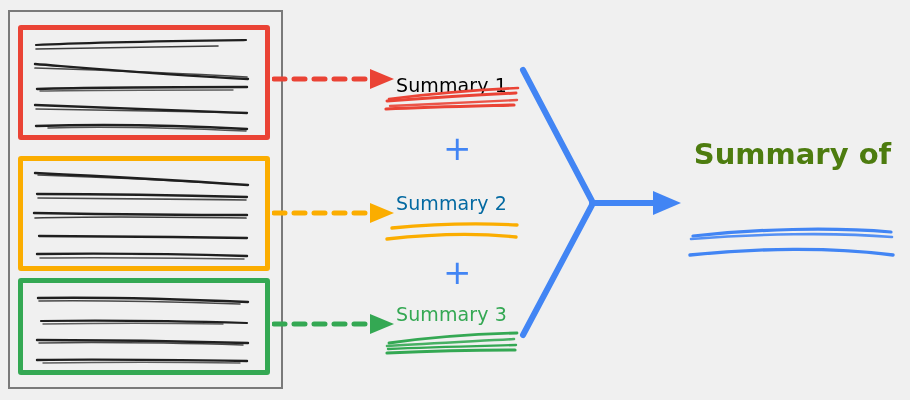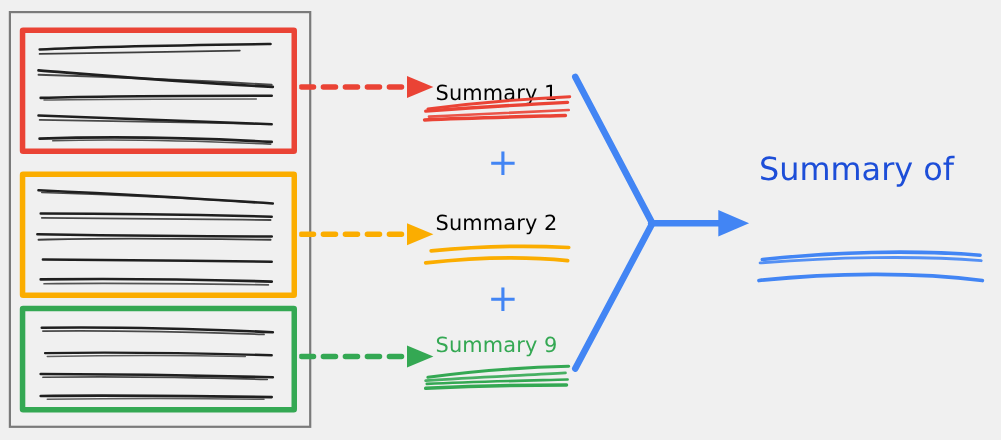--- a/index.html
+++ b/index.html
@@ -28,42 +28,43 @@
 
   
   .summary-label{
     font-family:"DejaVu Sans", sans-serif;
     font-size:19px;
     font-weight:400;
     letter-spacing:0.1px;
     white-space:nowrap;
   }
   #summary-1-label{left:396px;top:58px;color:#000000;margin-top:16px;}
-  #summary-2-label{left:396px;top:192px;color:#000000;}
+  #summary-2-label{left:396px;top:192px;color:#0369a1;}
   #summary-3-label{left:396px;top:303px;color:#34a853;}
 
   
   .plus-sign{
     color:#4285f4;
     font-size:34px;
     font-weight:400;
     line-height:1;
     font-family:"DejaVu Sans", sans-serif;
   }
   #plus-1{left:443px;top:131px;}
   #plus-2{left:443px;top:255px;}
 
   
   #final-title{
     left:690px;top:135px;width:205px;
-    color:#1d4ed8;
+    color:#4d7c0f;
     font-size:29px;
     line-height:38px;
+    text-align:center;
     font-family:"DejaVu Sans", sans-serif;
-    font-weight:400;
+    font-weight:700;
   }
   #final-title .line{display:block;white-space:nowrap;}
 
   svg{display:block;}
 </style>
 </head>
 <body>
 
 <div id="stage">
 
@@ -140,21 +141,21 @@
   </svg>
 
   <div class="abs summary-label" id="summary-2-label">Summary 2</div>
   <svg class="abs" style="left:384px;top:218px;" width="140" height="28">
     <g stroke="#fbad00" fill="none" stroke-linecap="round">
       <path d="M8 10 C 50 6, 95 5, 133 7" stroke-width="3.4"></path>
       <path d="M3 21 C 48 16, 95 15, 132 19" stroke-width="3.4"></path>
     </g>
   </svg>
 
-  <div class="abs summary-label" id="summary-3-label">Summary 9</div>
+  <div class="abs summary-label" id="summary-3-label">Summary 3</div>
   <svg class="abs" style="left:384px;top:329px;" width="140" height="28">
     <g stroke="#34a853" fill="none" stroke-linecap="round">
       <path d="M5 14 C 48 8, 92 5, 133 4" stroke-width="2.8"></path>
       <path d="M3 17 C 48 14, 95 12, 130 10" stroke-width="2.6" opacity=".9"></path>
       <path d="M4 20 C 48 18, 95 17, 132 16" stroke-width="2.4"></path>
       <path d="M3 24 C 48 22, 95 21, 131 21" stroke-width="3.2"></path>
     </g>
   </svg>
 
   <div class="abs plus-sign" id="plus-1">+</div>

